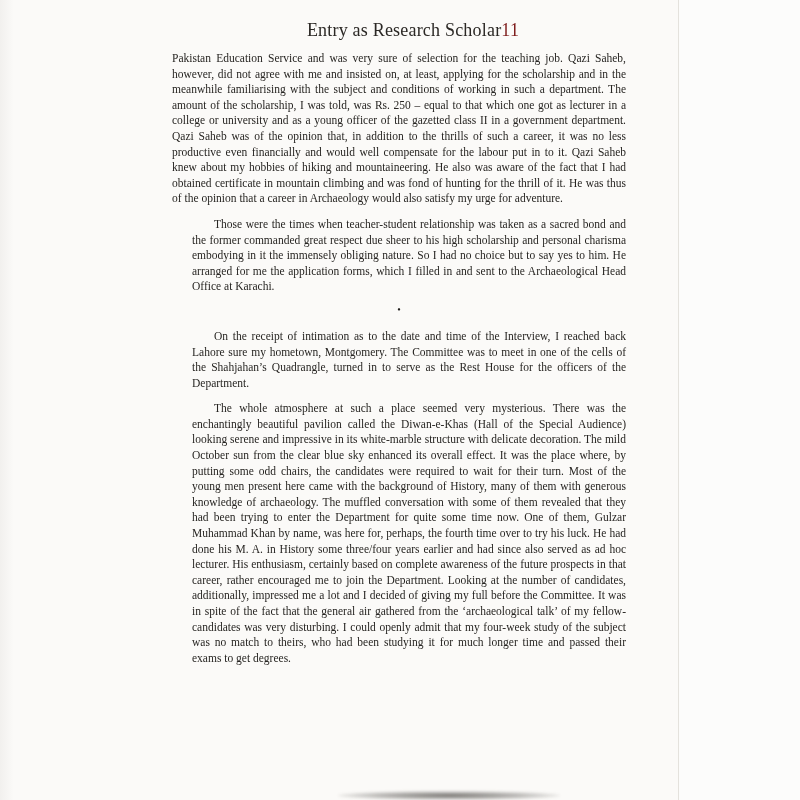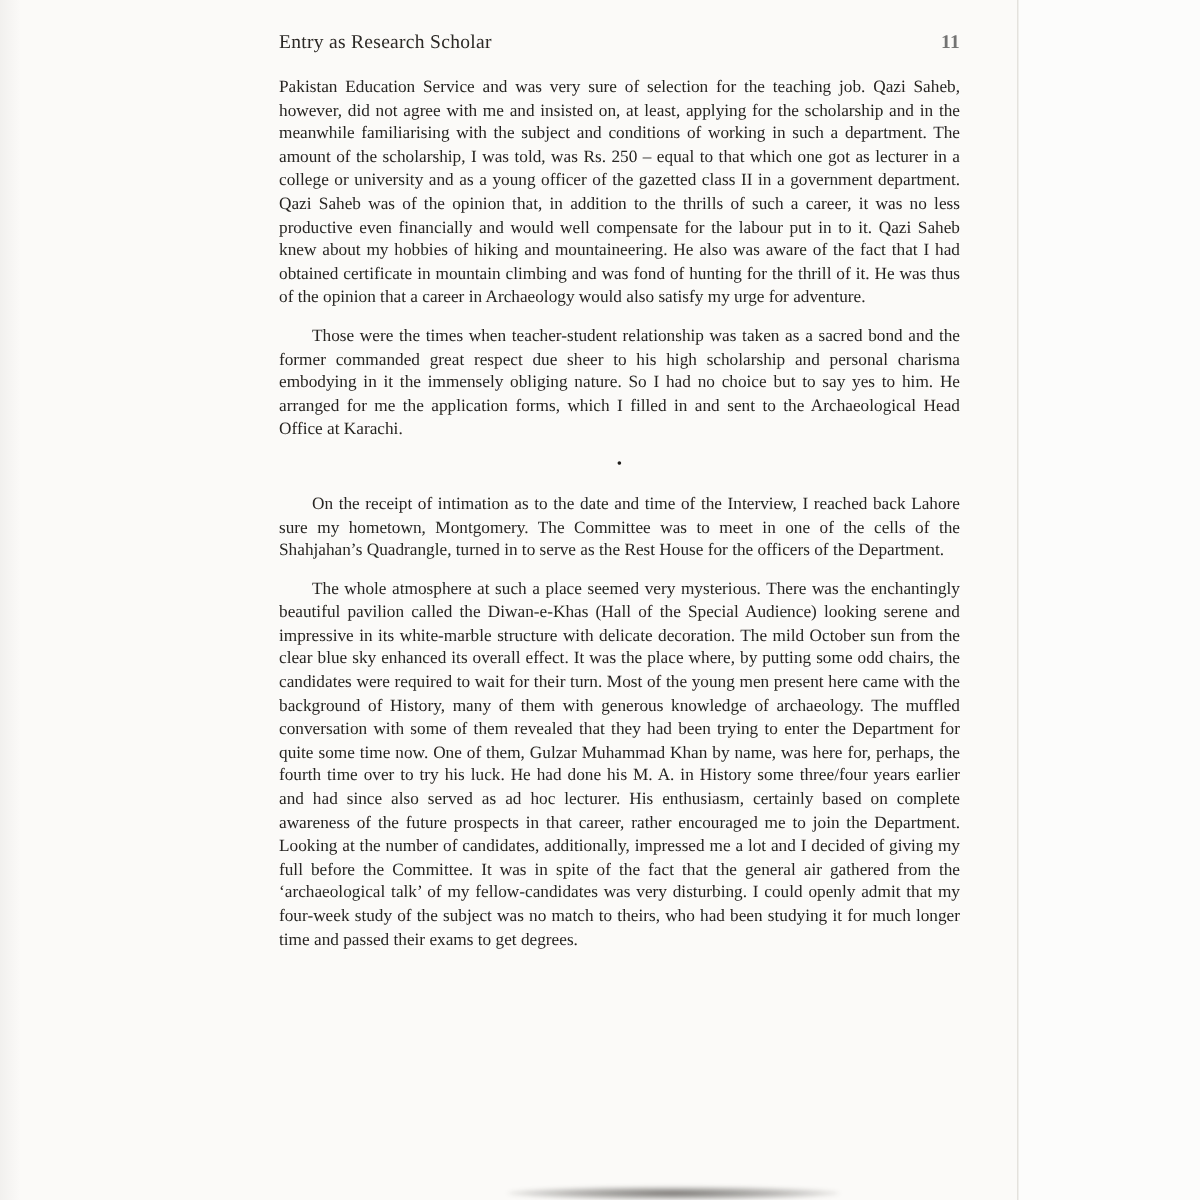--- a/index.html
+++ b/index.html
@@ -37,47 +37,48 @@
     height: 800px;
     background: #fcfcfb;
     border-left: 1px solid #e4e2dd;
   }
   .page-header {
     position: absolute;
     top: 20px;
     left: 186px;
     width: 454px;
     display: flex;
-    justify-content: space-between;
+    justify-content: center;
     align-items: baseline;
-    font-size: 13px;
+    font-size: 18px;
     letter-spacing: 0.2px;
   }
   .header-title {
     color: #2b2825;
   }
   .page-number {
-    font-weight: 700;
-    color: #737373;
+    font-weight: 400;
+    color: #7f1d1d;
   }
   .text-block {
     position: absolute;
     top: 51px;
-    left: 186px;
+    left: 172px;
     width: 454px;
     font-size: 11.5px;
     line-height: 15.6px;
     text-align: justify;
     color: #272522;
   }
   .text-block p {
     margin: 0 0 10px 0;
   }
   .text-block p.indent {
     text-indent: 22px;
+    margin-left: 20px;
   }
   .section-separator {
     text-align: center;
     font-size: 10px;
     line-height: 10px;
     margin: 5px 0 14px 0;
     color: #1e1c1a;
   }
   .italic {
   }

